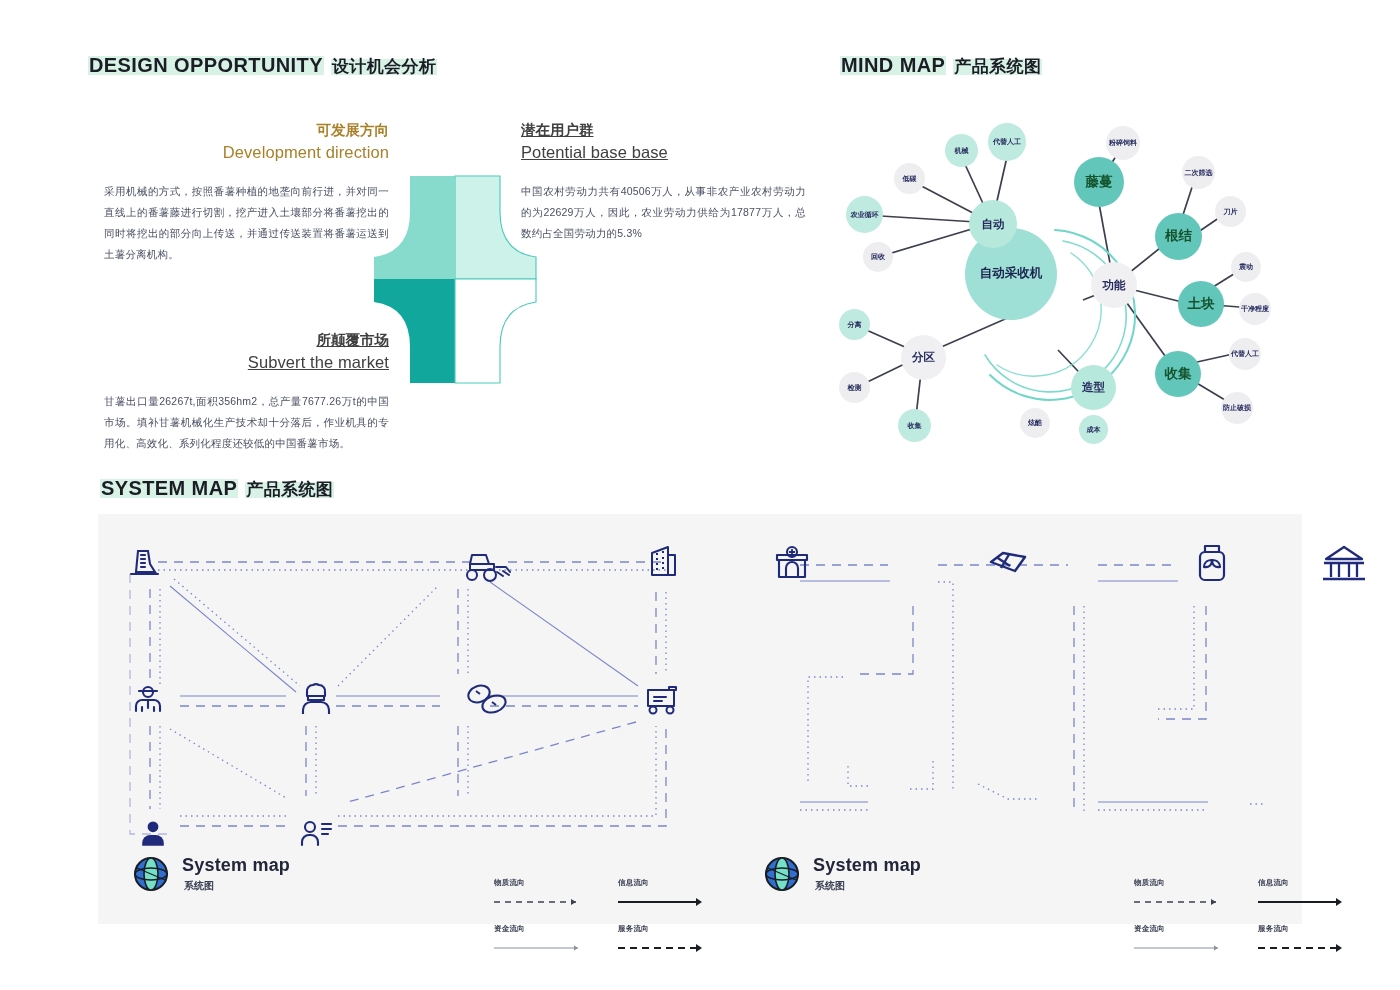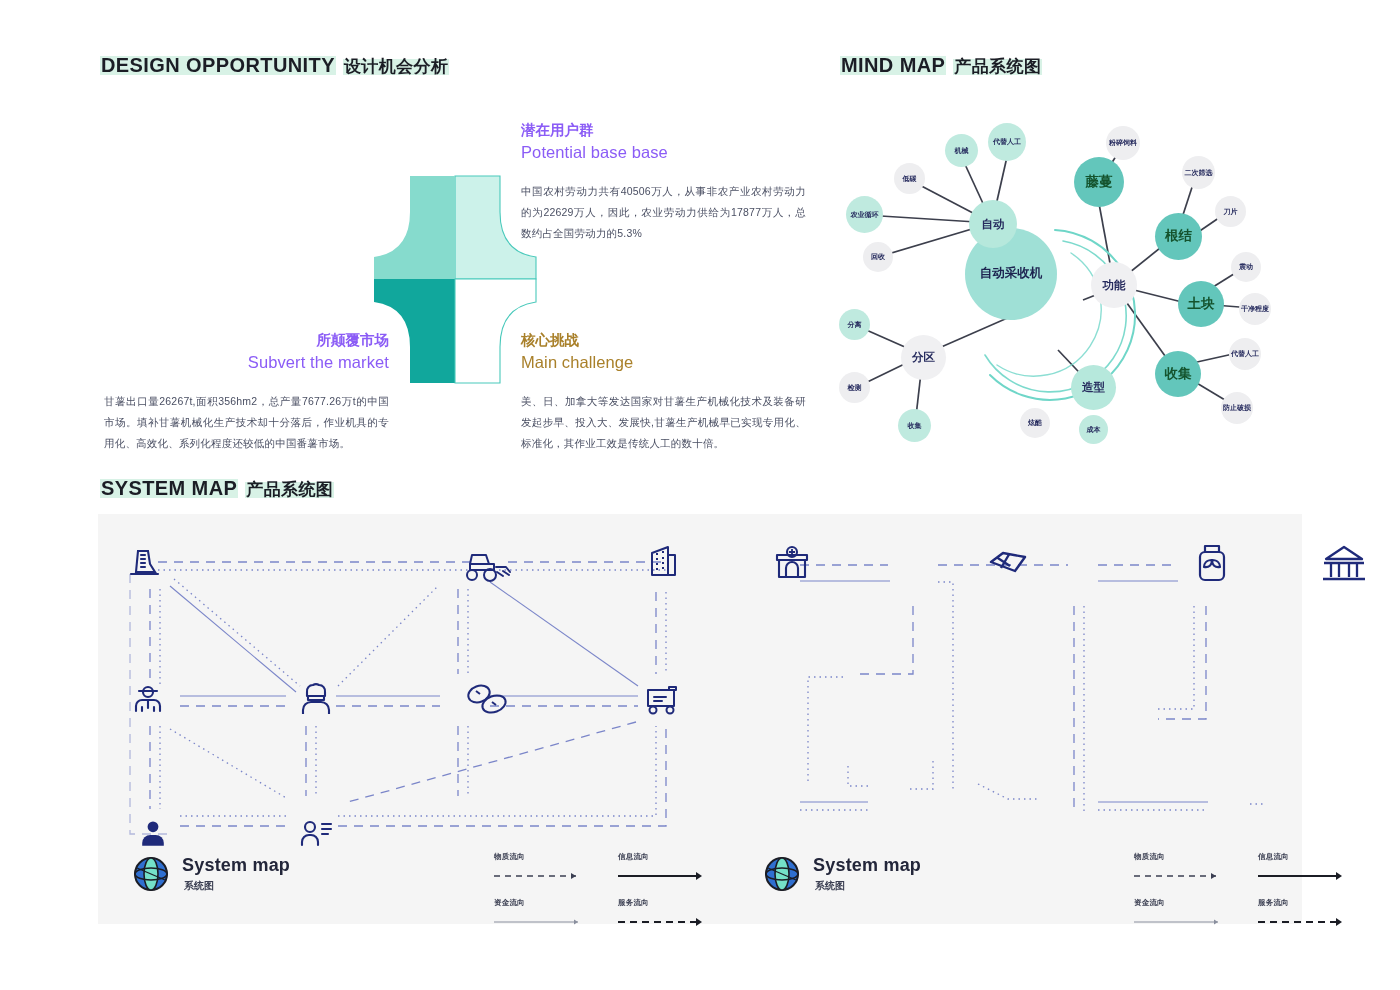--- a/index.html
+++ b/index.html
@@ -25,37 +25,37 @@
   .sec-title .hl {
     background: linear-gradient(to bottom, transparent 8%, #d8f2e6 8%, #d8f2e6 96%, transparent 96%);
     padding: 0 1px;
   }
   .sec-title .cn {
     font-size: 17px;
     font-weight: 600;
     margin-left: 7px;
     color: #1b1d25;
   }
-  #design-title { left: 100px; top: 54px; }
+  #design-title { left: 88px; top: 54px; }
   #mind-title   { left: 840px; top: 54px; }
   #system-title { left: 100px; top: 477px; }
 
   
   .do-block { position: absolute; width: 285px; }
   .do-h-cn { font-size: 14.5px; font-weight: 700; line-height: 1.45; }
   .do-h-en { font-size: 16.5px; font-weight: 500; line-height: 1.45; letter-spacing: .1px; }
   .do-body {
     font-size: 10.5px;
     line-height: 2.0;
     color: #4a4f63;
     margin-top: 16px;
     letter-spacing: .2px;
   }
   .gold .do-h-cn, .gold .do-h-en { color: #a9802a; }
-  .navy .do-h-cn, .navy .do-h-en { color: #8b5cf6; }
+  .navy .do-h-cn, .navy .do-h-en { color: #404040; text-decoration: underline; }
   .ralign { text-align: right; }
 
   #do-dev      { left: 104px; top: 120px; }
   #do-user     { left: 521px; top: 120px; }
   #do-subvert  { left: 104px; top: 330px; }
   #do-chall    { left: 521px; top: 330px; }
 
   
   #diamond { position: absolute; left: 350px; top: 172px; width: 210px; height: 215px; }
 
@@ -87,51 +87,51 @@
     background: #f5f5f5;
   }
   .sm-icon { position: absolute; transform: translate(-50%, -50%); }
   .legend-brand { position: absolute; display: flex; align-items: center; gap: 11px; }
   .legend-brand .lb-text .en {
     font-size: 18px; font-weight: 600; color: #23263a; letter-spacing: .2px;
   }
   .legend-brand .lb-text .cn {
     font-size: 10px; font-weight: 700; color: #3b3f52; margin-top: 3px; margin-left: 2px;
   }
-  .legend-keys { position: absolute; display: grid; grid-template-columns: 96px 96px; gap: 14px 28px; }
+  .legend-keys { position: absolute; display: grid; grid-template-columns: 96px 96px; gap: 14px 28px; margin-top: 26px; }
   .lk-title { font-size: 7.5px; font-weight: 700; color: #3b3f52; margin-bottom: 4px; letter-spacing: .2px; }
   .lk-line { height: 9px; }
 </style>
 </head>
 <body>
 
 <div class="page">
 
   <div class="sec-title" id="design-title">
     <span class="hl">DESIGN OPPORTUNITY</span><span class="cn hl">设计机会分析</span>
   </div>
 
+  <div class="do-block gold ralign" id="do-dev">
+    <div class="do-h-cn">可发展方向</div>
+    <div class="do-h-en">Development direction</div>
+    <div class="do-body" style="text-align:justify">采用机械的方式，按照番薯种植的地垄向前行进，并对同一直线上的番薯藤进行切割，挖产进入土壤部分将番薯挖出的同时将挖出的部分向上传送，并通过传送装置将番薯运送到土薯分离机构。</div>
+  </div>
 
   <div class="do-block navy" id="do-user">
     <div class="do-h-cn">潜在用户群</div>
     <div class="do-h-en">Potential base base</div>
     <div class="do-body" style="text-align:justify">中国农村劳动力共有40506万人，从事非农产业农村劳动力的为22629万人，因此，农业劳动力供给为17877万人，总数约占全国劳动力的5.3%</div>
   </div>
 
   <div class="do-block navy ralign" id="do-subvert">
     <div class="do-h-cn">所颠覆市场</div>
     <div class="do-h-en">Subvert the market</div>
     <div class="do-body" style="text-align:justify">甘薯出口量26267t,面积356hm2，总产量7677.26万t的中国市场。填补甘薯机械化生产技术却十分落后，作业机具的专用化、高效化、系列化程度还较低的中国番薯市场。</div>
   </div>
 
-  <div class="do-block gold" id="do-chall">
-    <div class="do-h-cn">核心挑战</div>
-    <div class="do-h-en">Main challenge</div>
-    <div class="do-body" style="text-align:justify">美、日、加拿大等发达国家对甘薯生产机械化技术及装备研发起步早、投入大、发展快,甘薯生产机械早已实现专用化、标准化，其作业工效是传统人工的数十倍。</div>
-  </div>
 
   <svg id="diamond" viewBox="0 0 210 215">
 
     <path d="M105 107 L105 4 L150 4 L150 40 Q150 80 186 85 L186 107 Z" fill="#ccf2ea" stroke="#49c9bb" stroke-width="1.1"></path>
 
     <path d="M105 107 L105 4 L60 4 L60 40 Q60 80 24 85 L24 107 Z" fill="#86dbcd" stroke="none"></path>
 
     <path d="M105 107 L105 211 L60 211 L60 175 Q60 135 24 130 L24 107 Z" fill="#11a79c" stroke="none"></path>
 
     <path d="M105 107 L105 211 L150 211 L150 175 Q150 135 186 130 L186 107 Z" fill="#ffffff" stroke="#49c9bb" stroke-width="1.1"></path>

